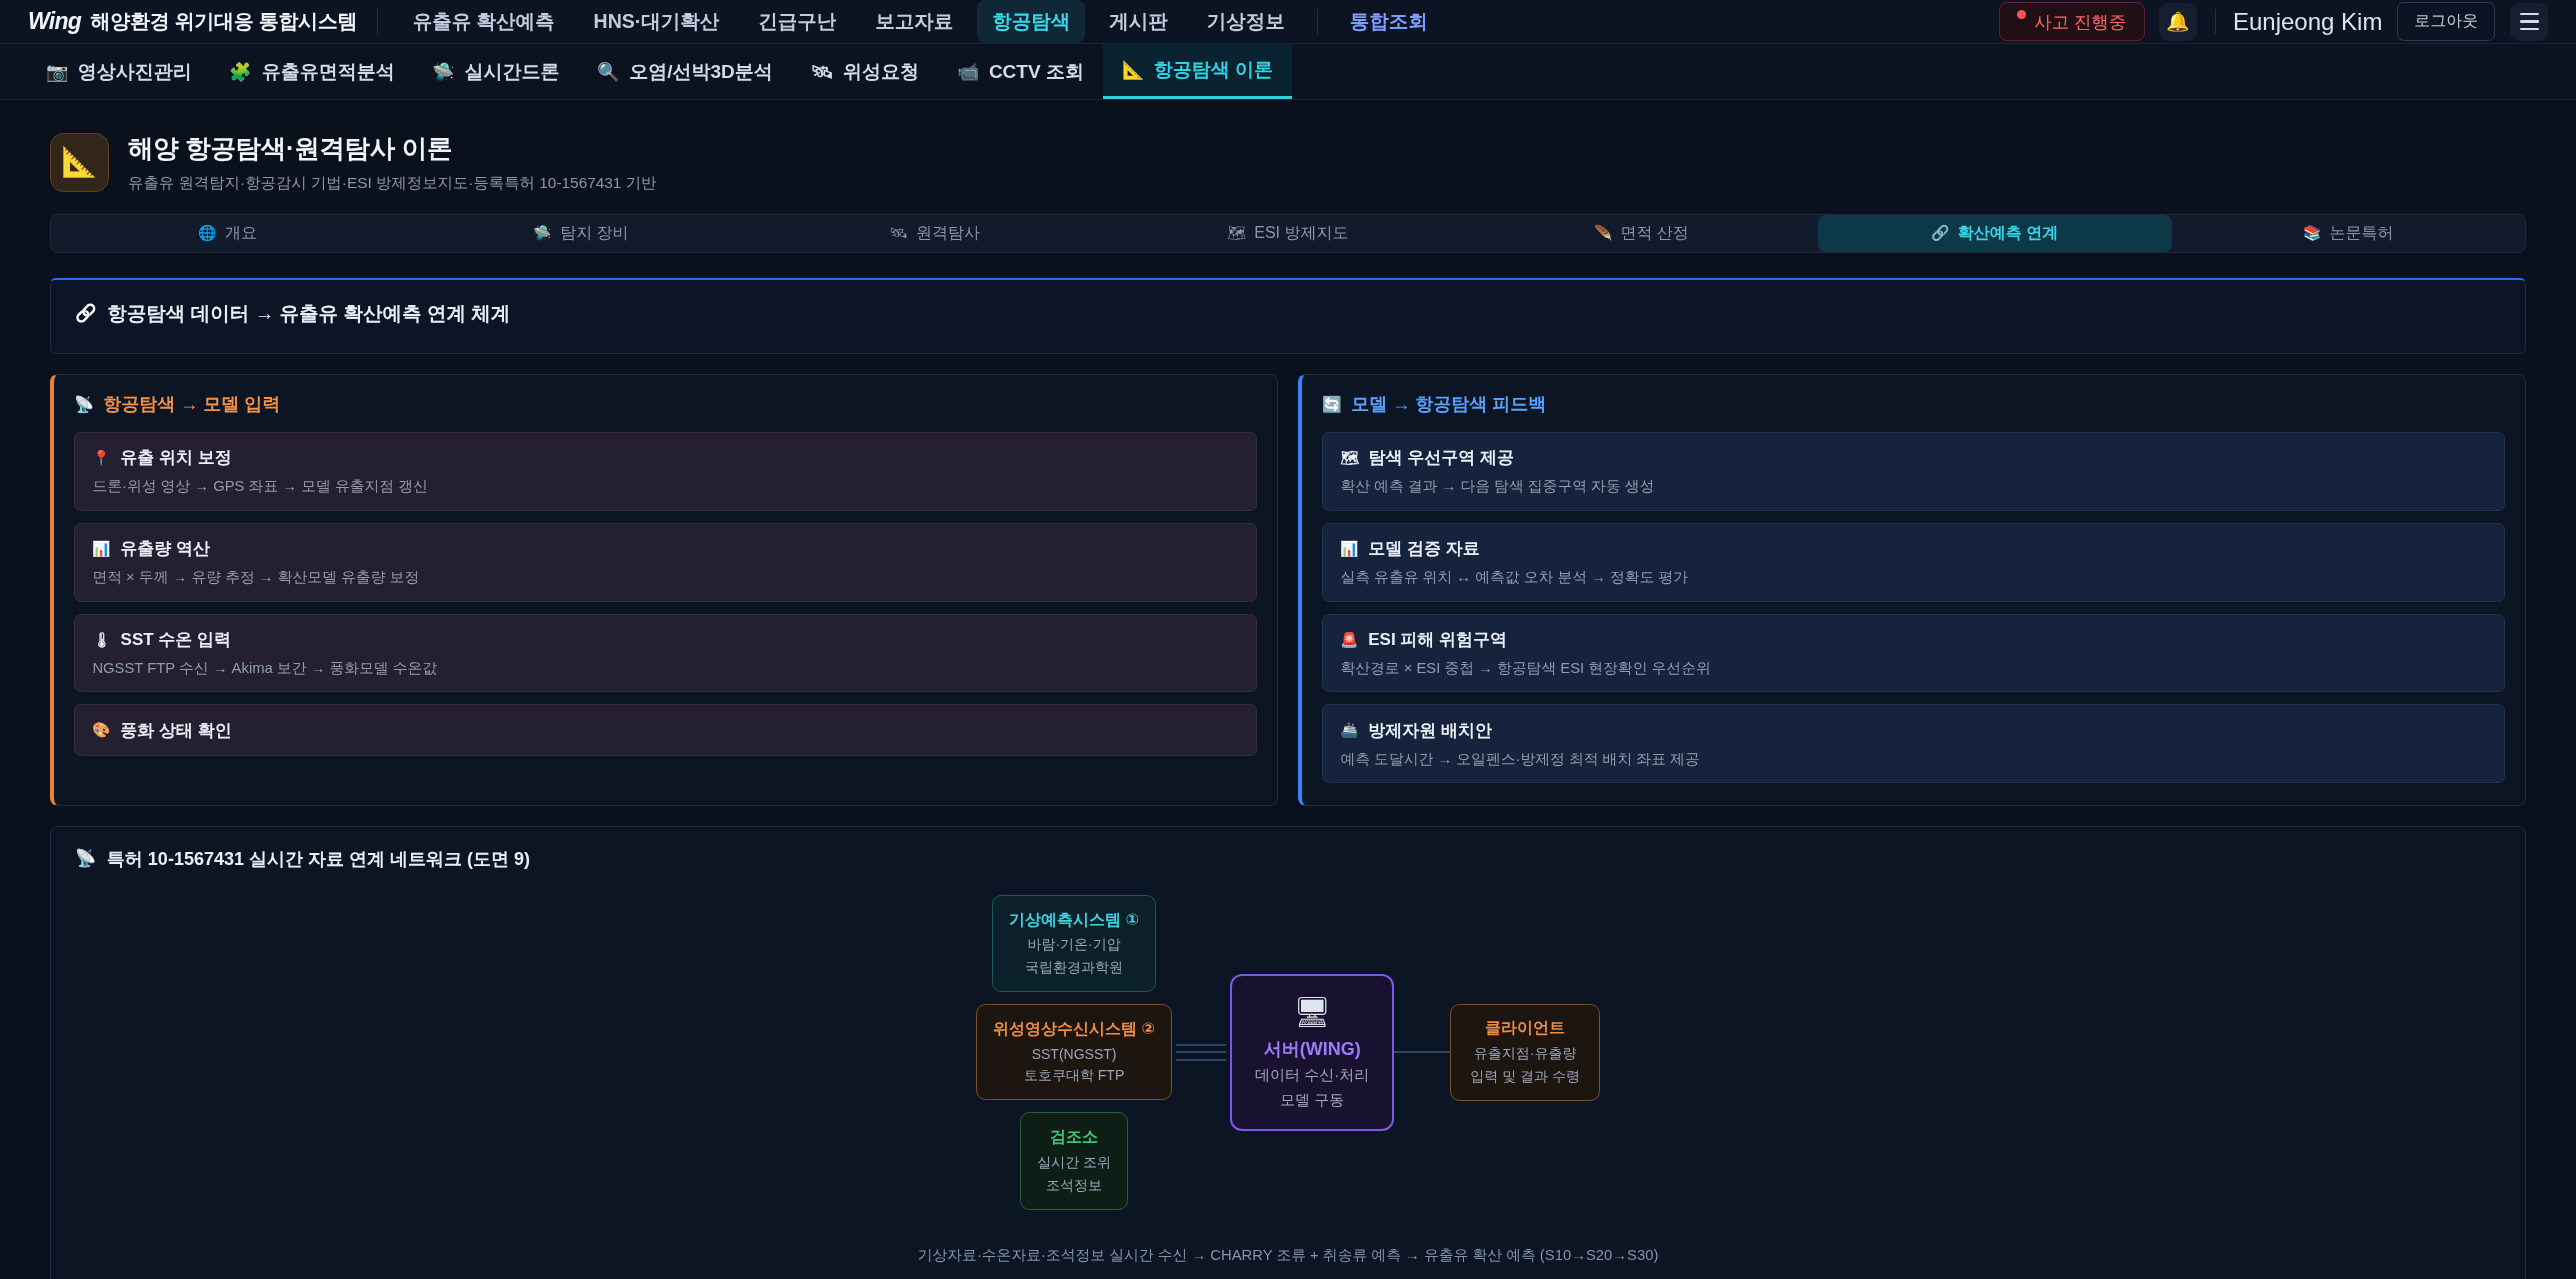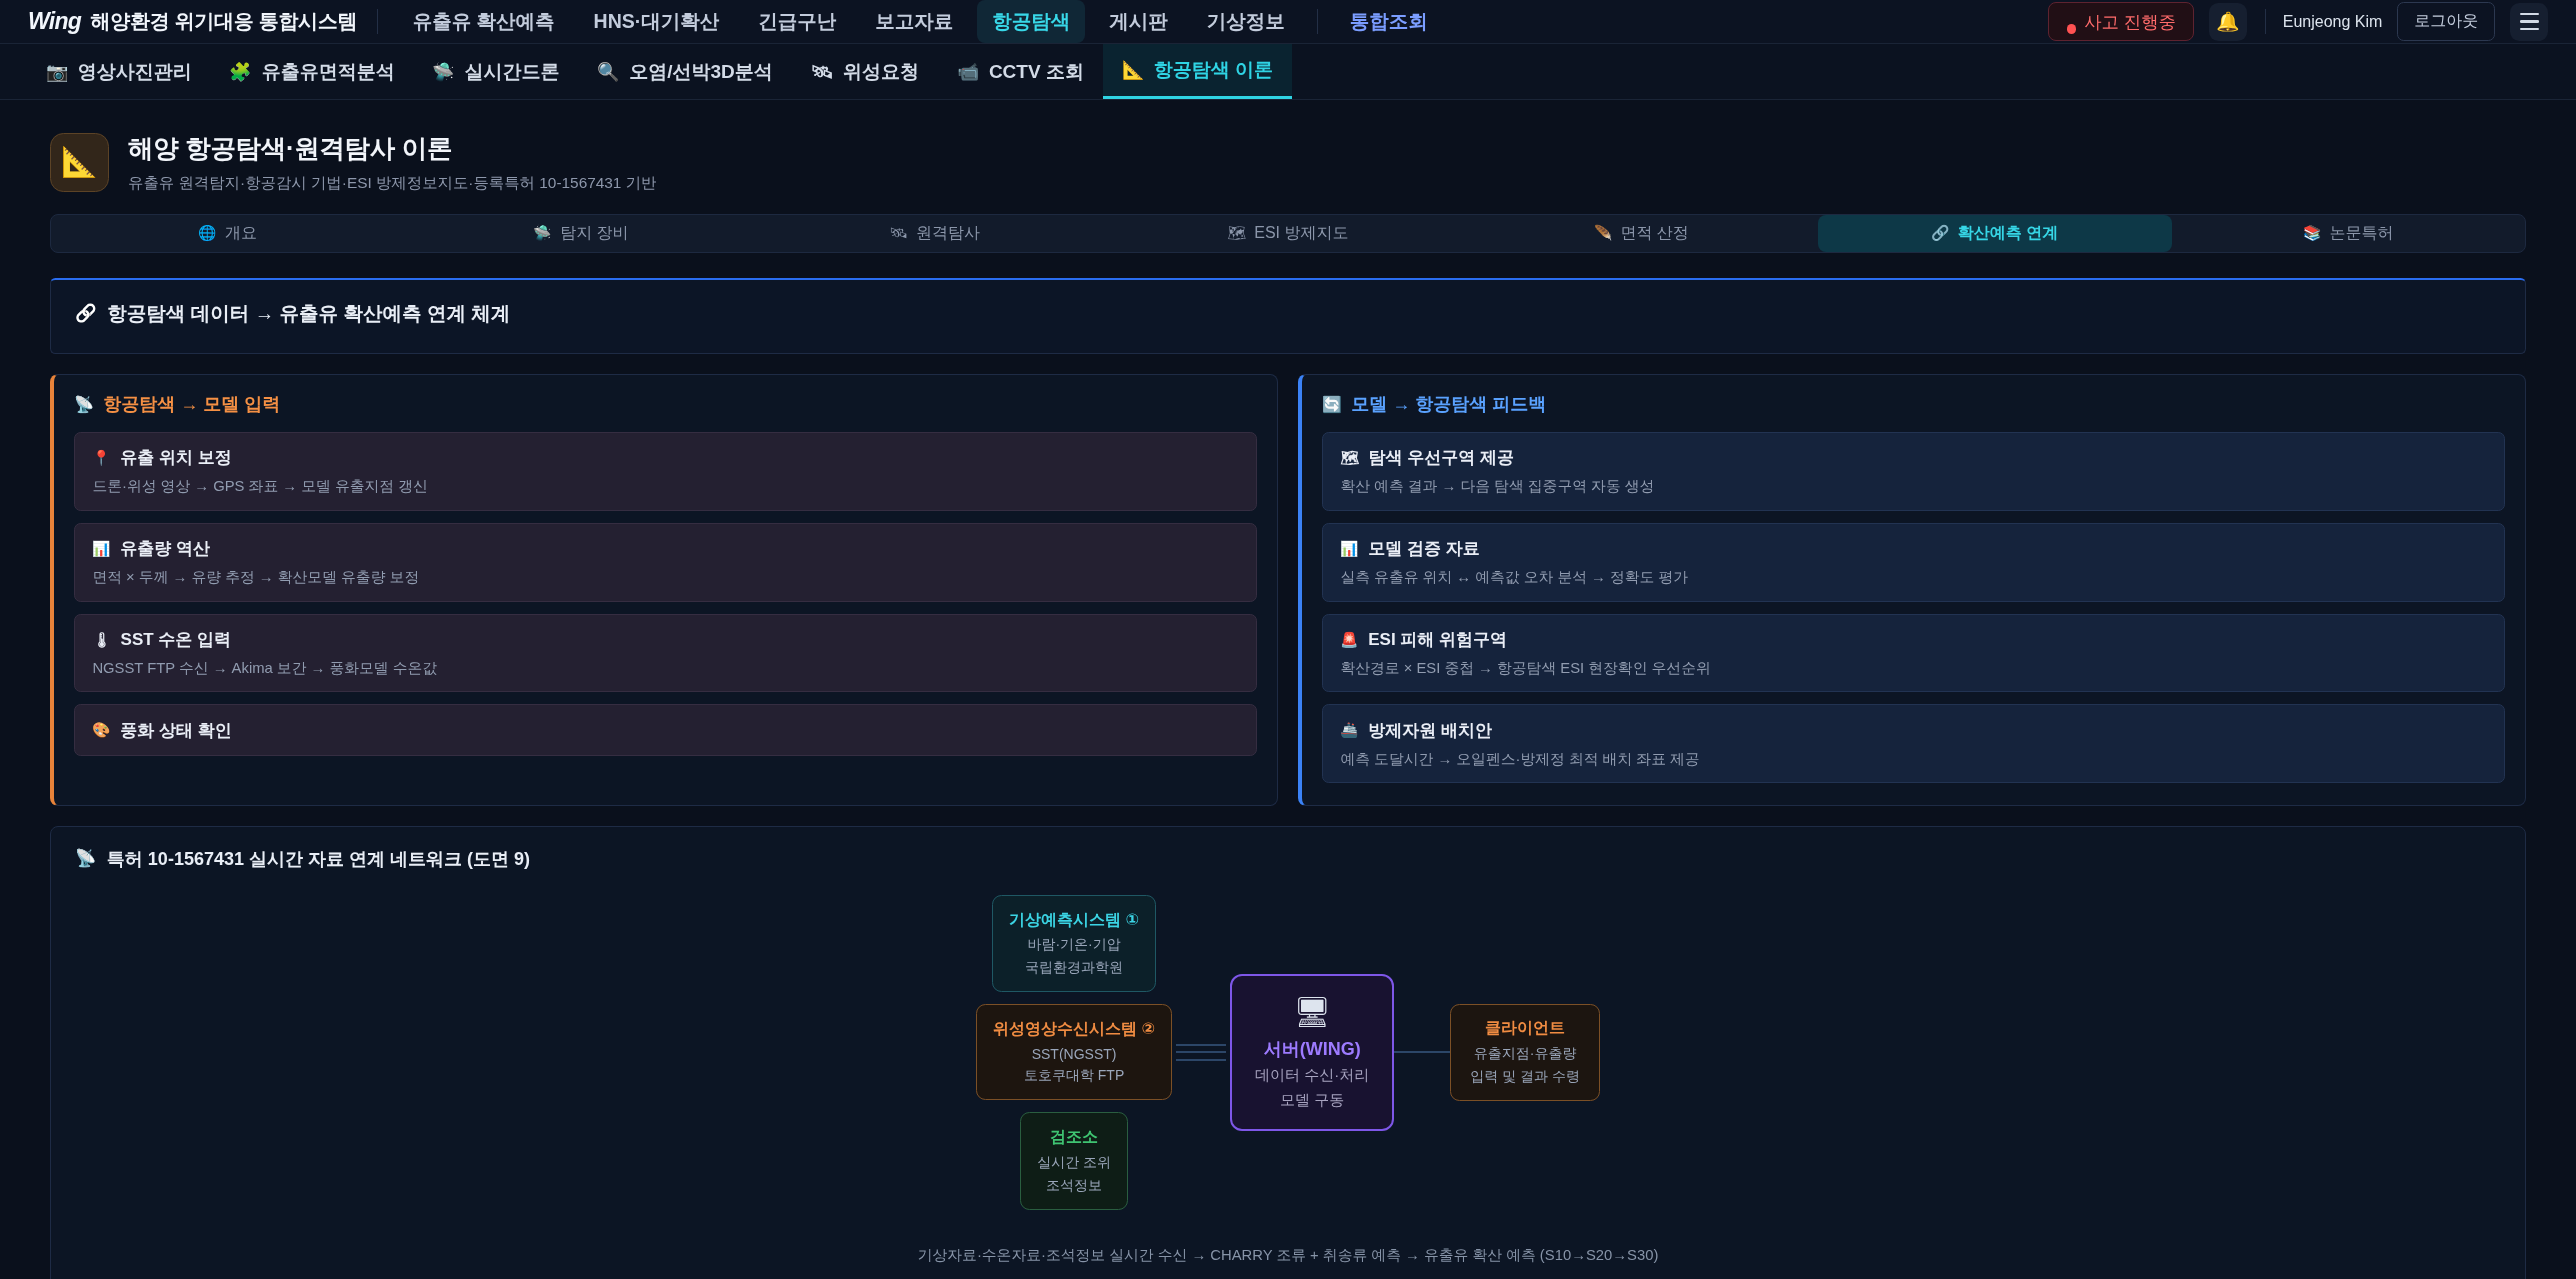--- a/index.html
+++ b/index.html
@@ -21,29 +21,29 @@
   .v-sep { width:0.7px; height:25.5px; background:#232f46; margin:0 20px; }
   .nav-items { display:flex; align-items:center; gap:9.4px; }
   .nav-item {
     font-size:19.5px; font-weight:bold; color:#c3ccdc; padding:8px 14.8px;
     border-radius:8px; cursor:pointer; white-space:nowrap;
   }
   .nav-item.active { color:#38d8e8; background:rgba(56,216,232,0.10); }
   .nav-item.accent { color:#7b9dff; }
   .topnav-right { margin-left:auto; display:flex; align-items:center; gap:14.8px; }
   .incident-badge {
-    display:flex; align-items:flex-end; gap:8px; font-size:17.4px; color:#ff6b6b;
+    display:flex; align-items:flex-start; gap:8px; font-size:17.4px; color:#ff6b6b;
     background:#210f15; border:0.7px solid #5e2330; border-radius:8px; padding:6.7px 17.4px;
   }
   .incident-dot { width:9.4px; height:9.4px; border-radius:50%; background:#ff5252; }
   .icon-btn {
     width:38px; height:38px; background:#161f30; border-radius:9.4px;
     display:flex; align-items:center; justify-content:center; font-size:19px; cursor:pointer;
   }
-  .user-name { font-size:16px; color:#dde4ee; }
+  .user-name { font-size:24px; color:#dde4ee; }
   .logout-btn {
     font-size:16px; color:#c3ccdc; border:0.7px solid #2c3850; border-radius:6.7px;
     padding:8px 16px; background:transparent; cursor:pointer;
   }
   .hamburger { flex-direction:column; gap:4.7px; }
   .hamburger span { display:block; width:19px; height:2.7px; border-radius:1.3px; background:#d2dae6; }
 
   
   .subnav {
     height:56px; background:#0b1220; border-bottom:0.7px solid #1a2436;

